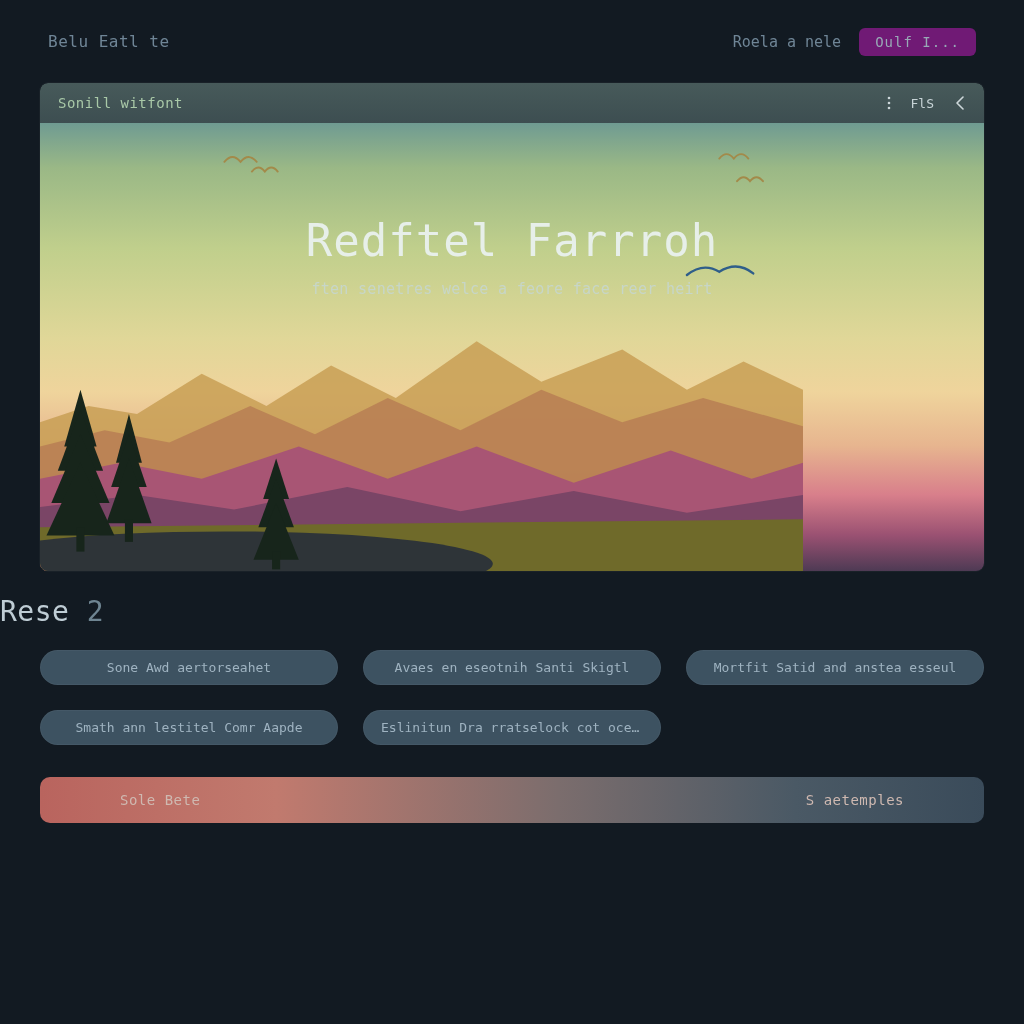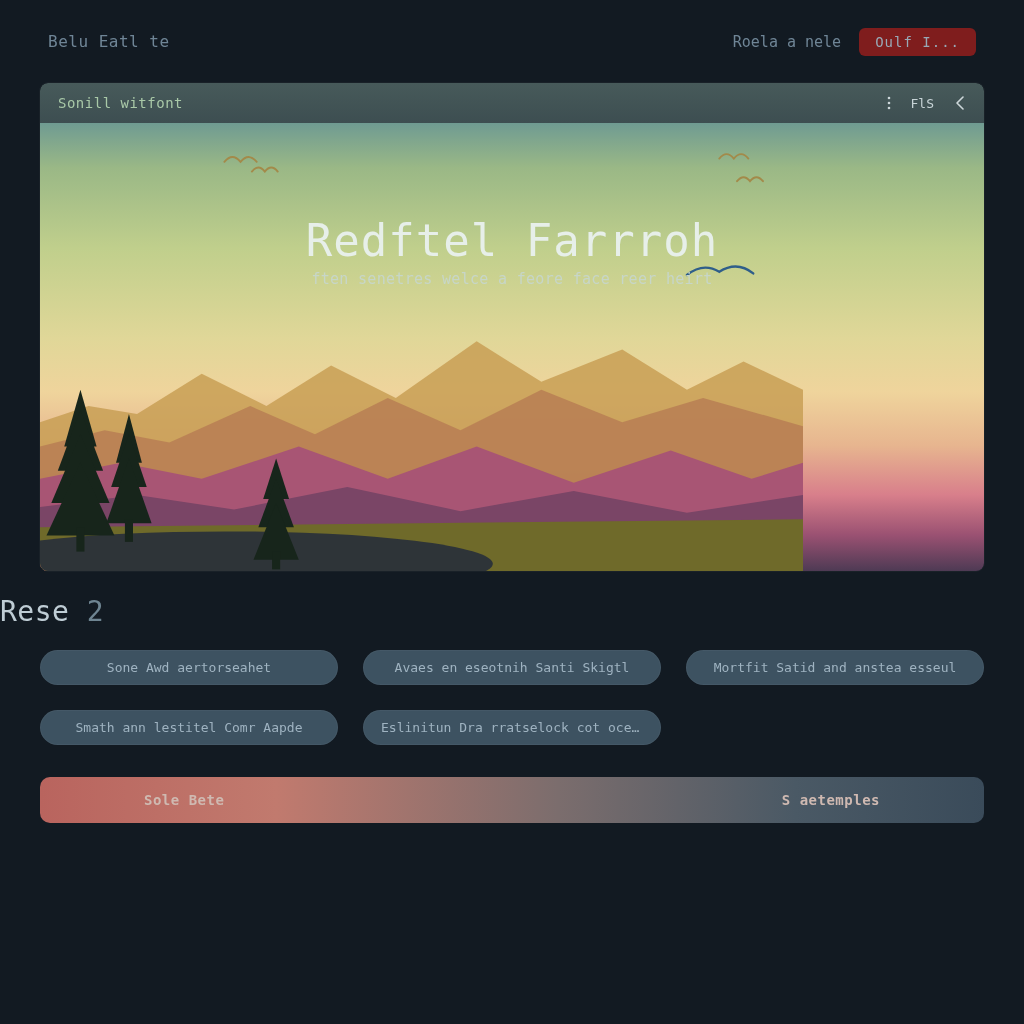--- a/index.html
+++ b/index.html
@@ -1,40 +1,40 @@
 <!DOCTYPE html>
 <html><head>
 <meta charset="utf-8">
 <style>
   *{box-sizing:border-box;margin:0;padding:0;font-family:ui-monospace,Menlo,Consolas,monospace;}
   html,body{width:1024px;height:1024px;background:#121a22;color:#cdd7de;overflow:hidden;}
   .top-bar{display:flex;align-items:center;height:83px;padding:0 48px;}
   .top-bar .brand{color:#6f8596;font-size:16px;letter-spacing:.5px;}
   .top-bar .spacer{flex:1;}
   .top-bar .link{color:#6f8596;font-size:15px;margin-right:18px;}
-  .top-bar .ourf{background:#7f1d1d;color:#98a9b6;font-size:14px;padding:6px 16px;border-radius:6px;display:inline-block;letter-spacing:1px;}
+  .top-bar .ourf{background:#701a75;color:#98a9b6;font-size:14px;padding:6px 16px;border-radius:6px;display:inline-block;letter-spacing:1px;}
   .panel{margin:0 40px;border-radius:8px;overflow:hidden;background:#0e151c;box-shadow:0 0 0 1px rgba(255,255,255,.03);}
   .panel-bar{height:40px;background:linear-gradient(180deg,#475a5a 0%,#3d4e51 100%);display:flex;align-items:center;padding:0 18px;border-top-left-radius:8px;border-top-right-radius:8px;text-align:center;}
   .panel-bar .ptitle{color:#a9c9a8;font-size:14px;letter-spacing:.5px;}
   .panel-bar .spacer{flex:1;}
   .panel-bar .ico{color:#c7d3d6;font-size:13px;margin-left:20px;display:flex;align-items:center;}
   .panel-bar svg{display:block;}
   .hero{position:relative;height:448px;width:100%;overflow:hidden;}
   .sky{position:absolute;inset:0;background:linear-gradient(180deg,#6f9b92 0%,#9ab886 10%,#c0cf8c 28%,#e0d798 48%,#efd49c 60%,#e7b58f 72%,#d87f8b 83%,#9a5172 92%,#4e3a54 100%);}
   .mtn{position:absolute;left:0;right:0;bottom:0;}
   .hero-text{position:absolute;left:0;right:0;top:92px;text-align:center;}
   .hero-text h1{font-weight:400;color:#e7efe9;font-size:44px;letter-spacing:1px;}
-  .hero-text p{margin-top:4px;color:#c7d6c8;font-size:15px;letter-spacing:.3px;}
+  .hero-text p{margin-top:14px;color:#c7d6c8;font-size:15px;letter-spacing:.3px;}
   .section-title{text-align:left;font-size:28px;font-weight:400;color:#bfcdd5;margin:24px 0 4px;letter-spacing:.5px;}
   .section-title .num{color:#6e8491;}
   .chips{display:grid;grid-template-columns:repeat(3,1fr);column-gap:42px;row-gap:18px;padding:18px 40px 6px;gap:25px;}
   .chip{background:#3d5261;color:#9fb3c1;font-size:13px;padding:10px 18px;border-radius:18px;text-align:center;white-space:nowrap;overflow:hidden;text-overflow:ellipsis;box-shadow:inset 0 0 0 1px rgba(255,255,255,.04);}
   .chip.pill{border-radius:999px;}
   .bottom{padding:26px 40px 0;}
-  .bottom-bar{height:46px;border-radius:10px;background:linear-gradient(90deg,#b9645e 0%,#c17a6e 25%,#7b6d6d 55%,#4a5965 80%,#3a4b5a 100%);display:flex;align-items:center;justify-content:space-between;padding:0 104px;color:#cfb9b1;font-size:14px;letter-spacing:.5px;font-weight:bold;}
+  .bottom-bar{height:46px;border-radius:10px;background:linear-gradient(90deg,#b9645e 0%,#c17a6e 25%,#7b6d6d 55%,#4a5965 80%,#3a4b5a 100%);display:flex;align-items:center;justify-content:space-between;padding:0 80px;color:#cfb9b1;font-size:14px;letter-spacing:.5px;}
 </style>
 </head>
 <body>
 
 <div class="top-bar">
   <span class="brand">Belu Eatl te</span>
   <span class="spacer"></span>
   <span class="link">Roela a nele</span>
   <span class="ourf">Oulf I...</span>
 </div>

